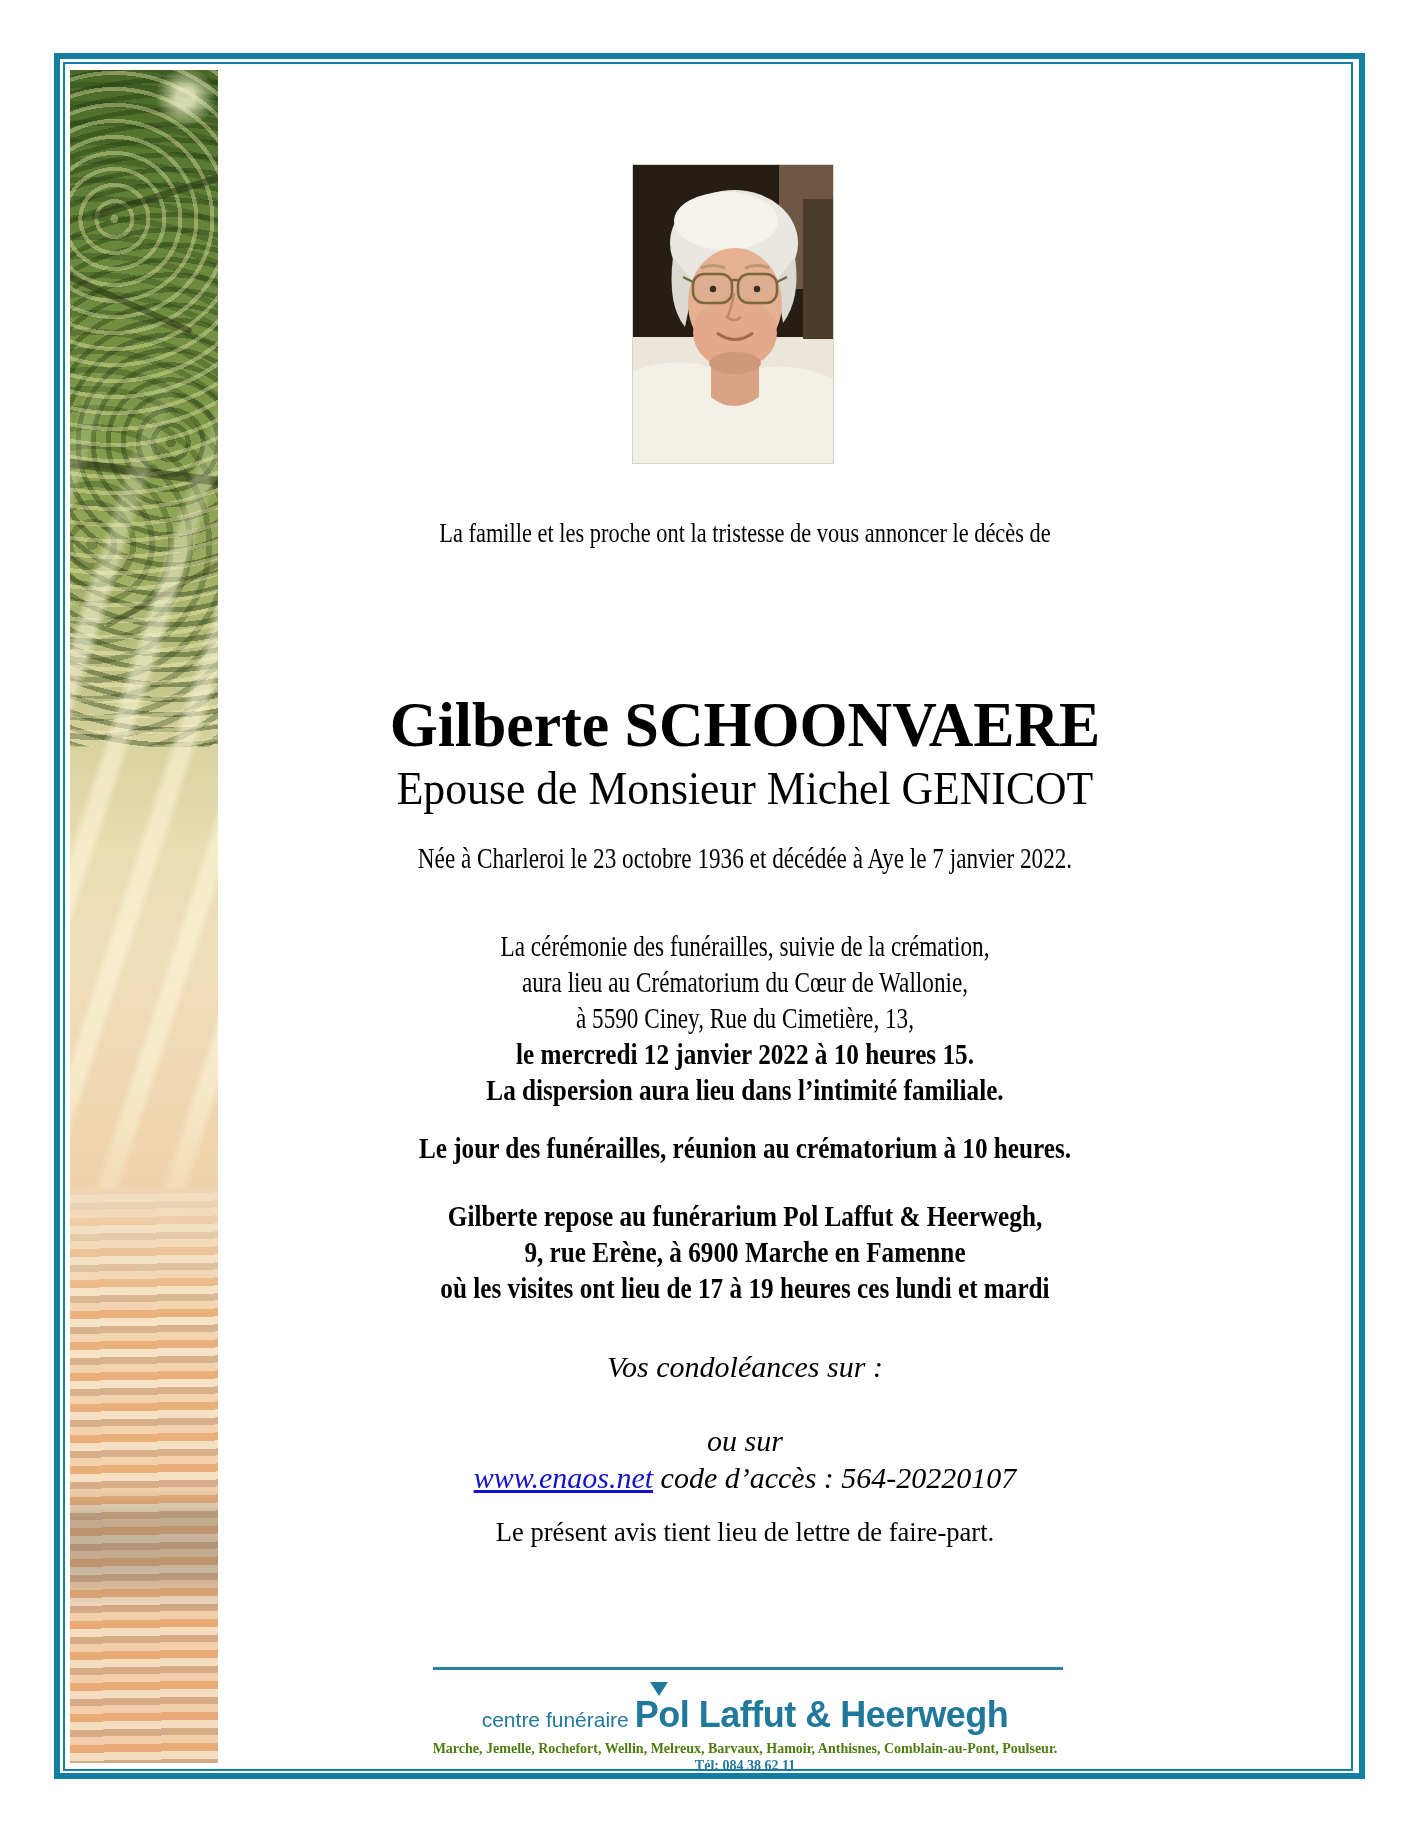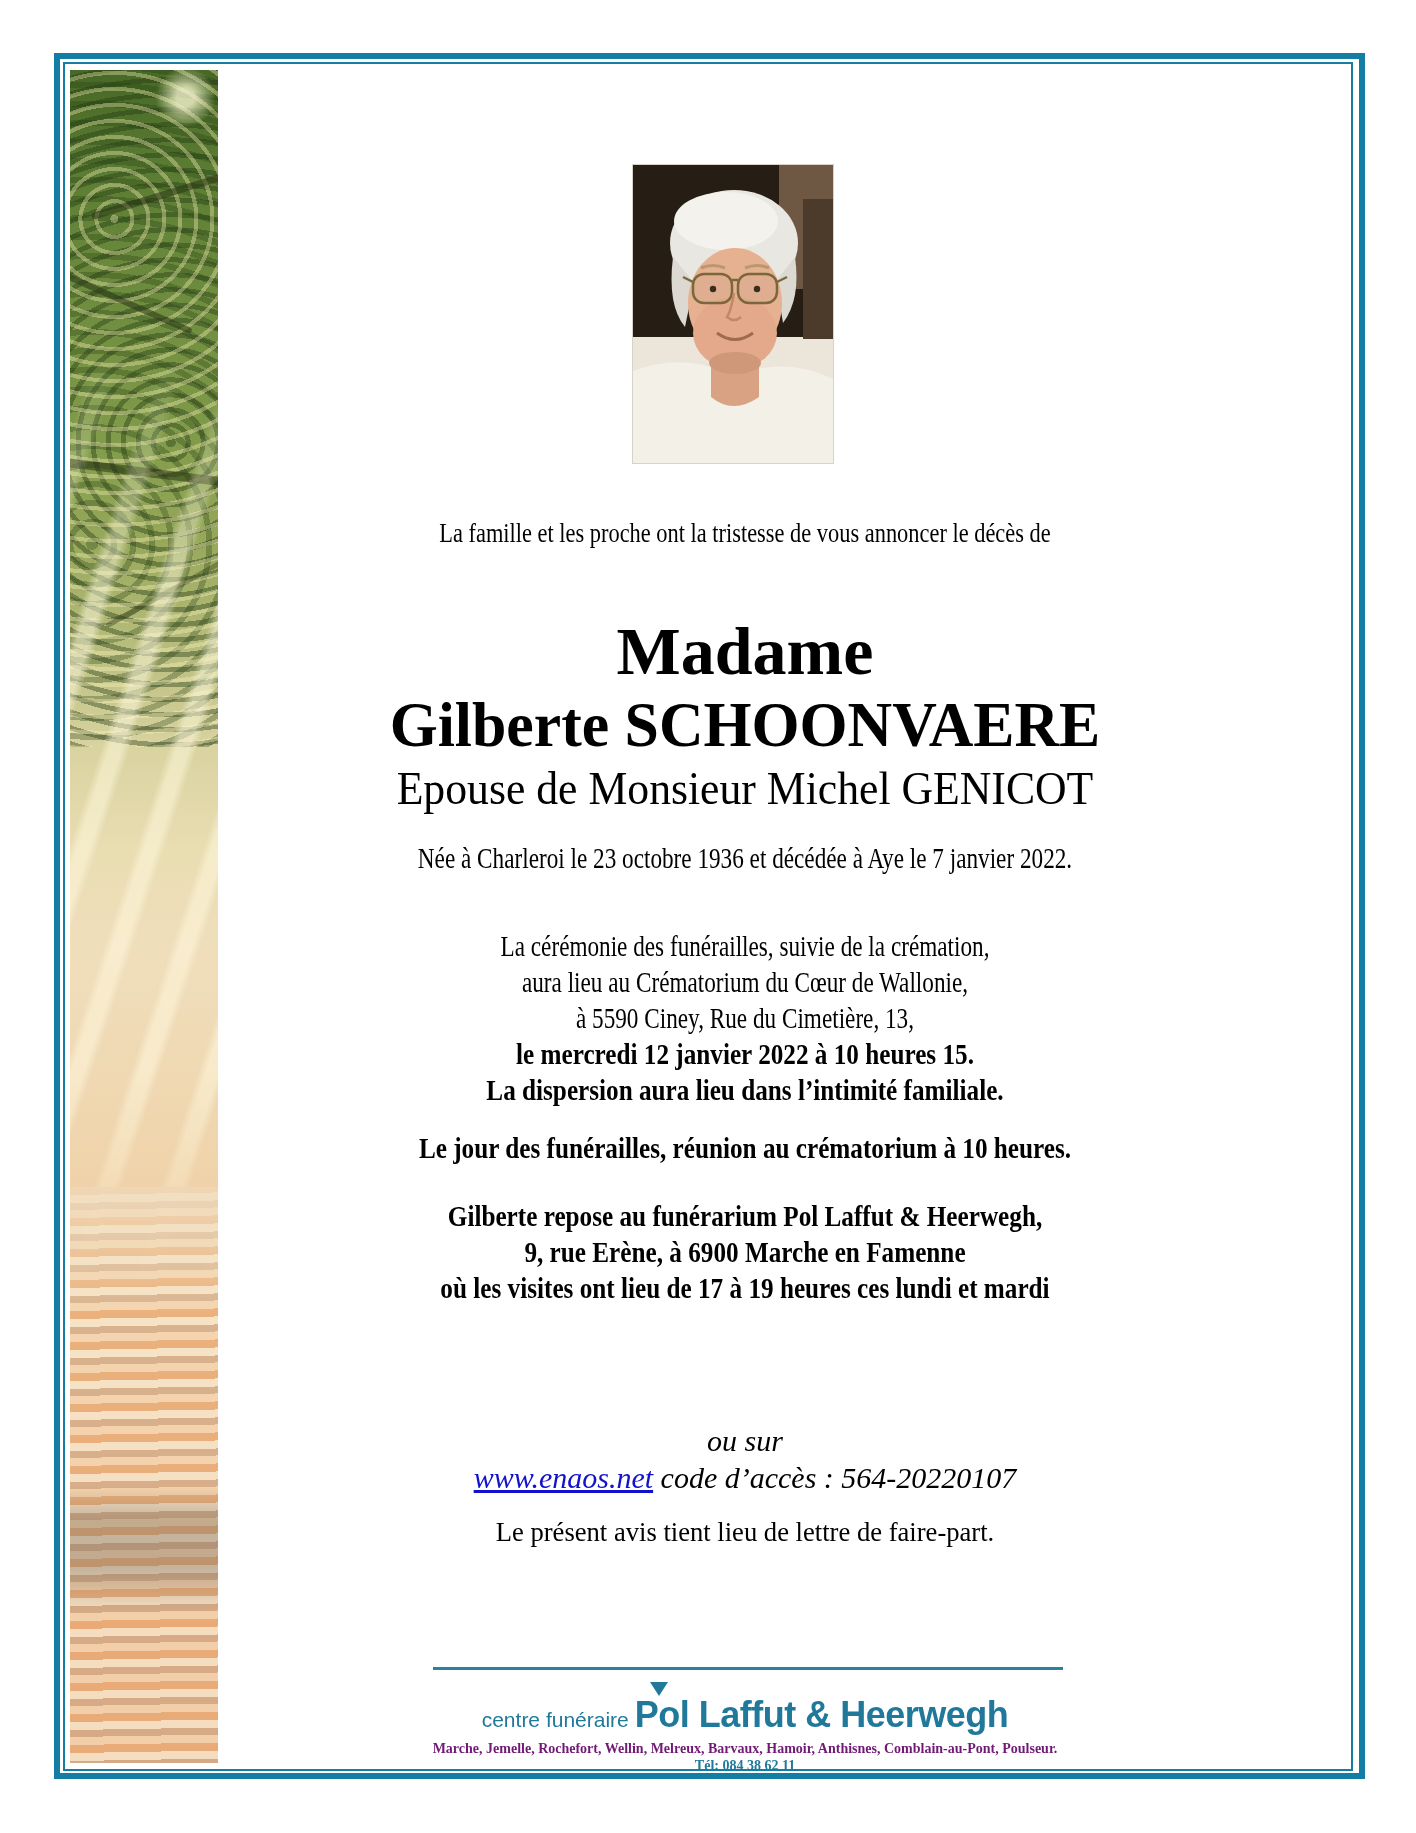--- a/index.html
+++ b/index.html
@@ -65,21 +65,21 @@
   .foot-rule{position:absolute;left:433px;top:1667px;width:630px;height:3px;background:#2b82a0;}
   .logo-tri{position:absolute;left:650px;top:1682px;width:0;height:0;
             border-left:9px solid transparent;border-right:9px solid transparent;
             border-top:14px solid #20799a;}
   .brand-row{position:absolute;left:180px;top:1694px;width:1130px;display:flex;
              justify-content:center;align-items:baseline;gap:6px;
              font-family:"Liberation Sans",sans-serif;color:#20799a;white-space:nowrap;}
   .brand-prefix{font-size:21px;}
   .brand-name{font-size:36px;font-weight:bold;letter-spacing:-0.5px;}
   .cities{position:absolute;left:180px;top:1741px;width:1130px;text-align:center;
-          font-size:14px;font-weight:bold;color:#701a75;white-space:nowrap;}
+          font-size:14px;font-weight:bold;color:#4d7c0f;white-space:nowrap;}
   .phone{position:absolute;left:180px;top:1758px;width:1130px;text-align:center;
          font-size:14px;font-weight:bold;color:#20799a;}
 </style>
 </head>
 <body>
 
 <div class="page">
 
   <div class="frame-outer"></div>
   <div class="frame-inner"></div>
@@ -118,37 +118,37 @@
       <line x1="144" y1="117" x2="154" y2="112" stroke="#7a683c" stroke-width="2.5"></line>
       <circle cx="80" cy="124" r="3.2" fill="#3a2d20"></circle>
       <circle cx="124" cy="124" r="3.2" fill="#3a2d20"></circle>
       <path d="M101,128 Q98,146 94,152 Q101,158 108,152" stroke="#c08a68" stroke-width="2.5" fill="none"></path>
       <path d="M84,168 Q102,181 120,168" stroke="#a06a4c" stroke-width="3" fill="none"></path>
     </svg>
   </div>
 
   <div class="line t-announce" style="top:516px">La famille et les proche ont la tristesse de vous annoncer le décès de</div>
 
-  <div class="line t-madame" style="top:614px">Madame</div>
   <div class="line t-name" style="top:690px">Gilberte SCHOONVAERE</div>
   <div class="line t-epouse" style="top:762px">Epouse de Monsieur Michel GENICOT</div>
   <div class="line t-nee" style="top:840px">Née à Charleroi le 23 octobre 1936 et décédée à Aye le 7 janvier 2022.</div>
 
   <div class="line t-body" style="top:928px">La cérémonie des funérailles, suivie de la crémation,</div>
   <div class="line t-body" style="top:964px">aura lieu au Crématorium du Cœur de Wallonie,</div>
   <div class="line t-body" style="top:1000px">à 5590 Ciney, Rue du Cimetière, 13,</div>
   <div class="line t-body-b" style="top:1036px">le mercredi 12 janvier 2022 à 10 heures 15.</div>
   <div class="line t-body-b" style="top:1072px">La dispersion aura lieu dans l’intimité familiale.</div>
 
   <div class="line t-body-b" style="top:1130px">Le jour des funérailles, réunion au crématorium à 10 heures.</div>
 
   <div class="line t-body-b" style="top:1198px">Gilberte repose au funérarium Pol Laffut &amp; Heerwegh,</div>
   <div class="line t-body-b" style="top:1234px">9, rue Erène, à 6900 Marche en Famenne</div>
   <div class="line t-body-b" style="top:1270px">où les visites ont lieu de 17 à 19 heures ces lundi et mardi</div>
 
+  <div class="line t-ital" style="top:1348px">Vos condoléances sur :</div>
   <div class="line t-ital" style="top:1422px">ou sur</div>
   <div class="line t-ital" style="top:1459px">
     <a class="weblink">www.enaos.net</a><span> code d’accès : 564-20220107</span>
   </div>
 
   <div class="line t-notice" style="top:1512px">Le présent avis tient lieu de lettre de faire-part.</div>
 
   <div class="foot-rule"></div>
   <div class="logo-tri"></div>
   <div class="brand-row">

